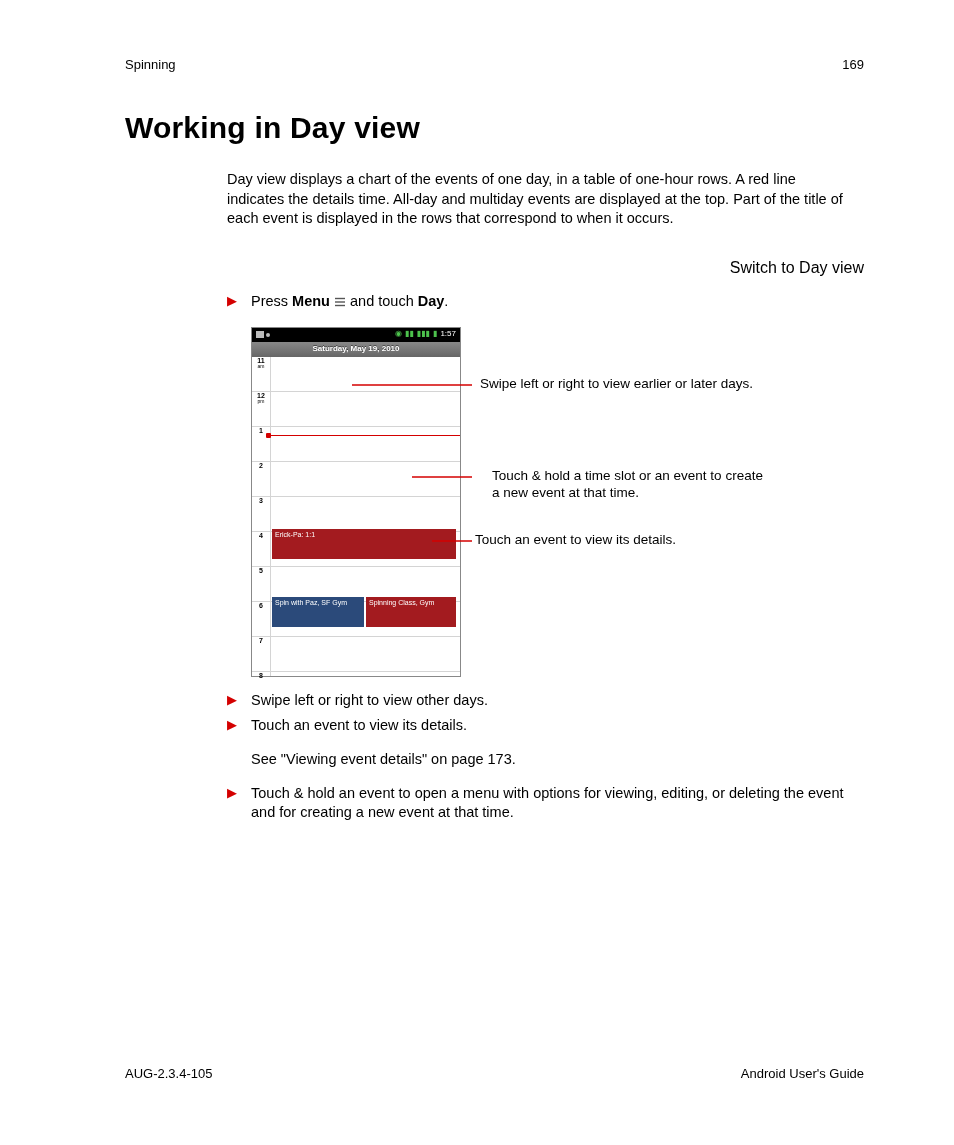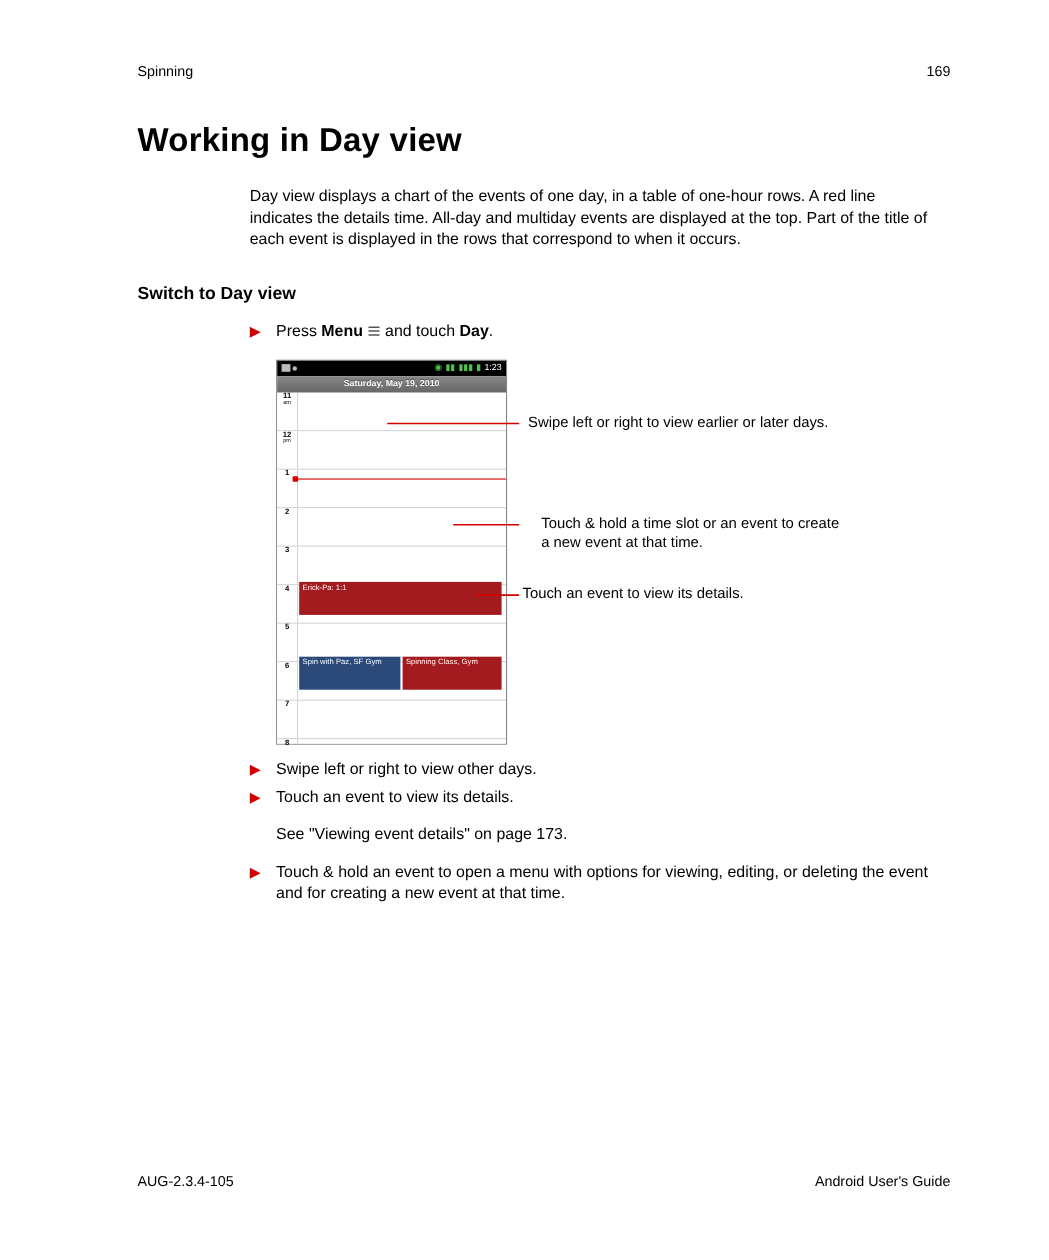--- a/index.html
+++ b/index.html
@@ -30,22 +30,23 @@
     margin: 0 0 22px 0;
     letter-spacing: 0.2px;
   }
   .intro {
     margin-left: 102px;
     margin-bottom: 28px;
     max-width: 620px;
   }
   h2.section {
     font-size: 16px;
-    font-weight: 700;
+    font-weight: 400;
     margin: 14px 0 14px 0;
+    text-align: right;
   }
   .bullet-row {
     display: flex;
     margin-left: 102px;
     margin-bottom: 6px;
     max-width: 640px;
   }
   .bullet-icon {
     flex: 0 0 24px;
     color: #d40000;
@@ -203,21 +204,21 @@
       <div class="status-bar">
         <div class="status-left">
           <span style="background:#bbb;width:8px;height:7px;display:inline-block;"></span>
           <span class="sb-dot"></span>
         </div>
         <div class="status-right">
           <span class="sb-green">◉</span>
           <span class="sb-green">▮▮</span>
           <span class="sb-green">▮▮▮</span>
           <span class="sb-green">▮</span>
-          <span>1:23</span>
+          <span>1:57</span>
         </div>
       </div>
       <div class="date-header">Saturday, May 19, 2010</div>
       <div class="cal-body" style="height:310px;">
         <div class="hour-row">
             <div class="hour-label">
               <span>11</span>
               <span class="ampm">am</span>
             </div>
           </div>

